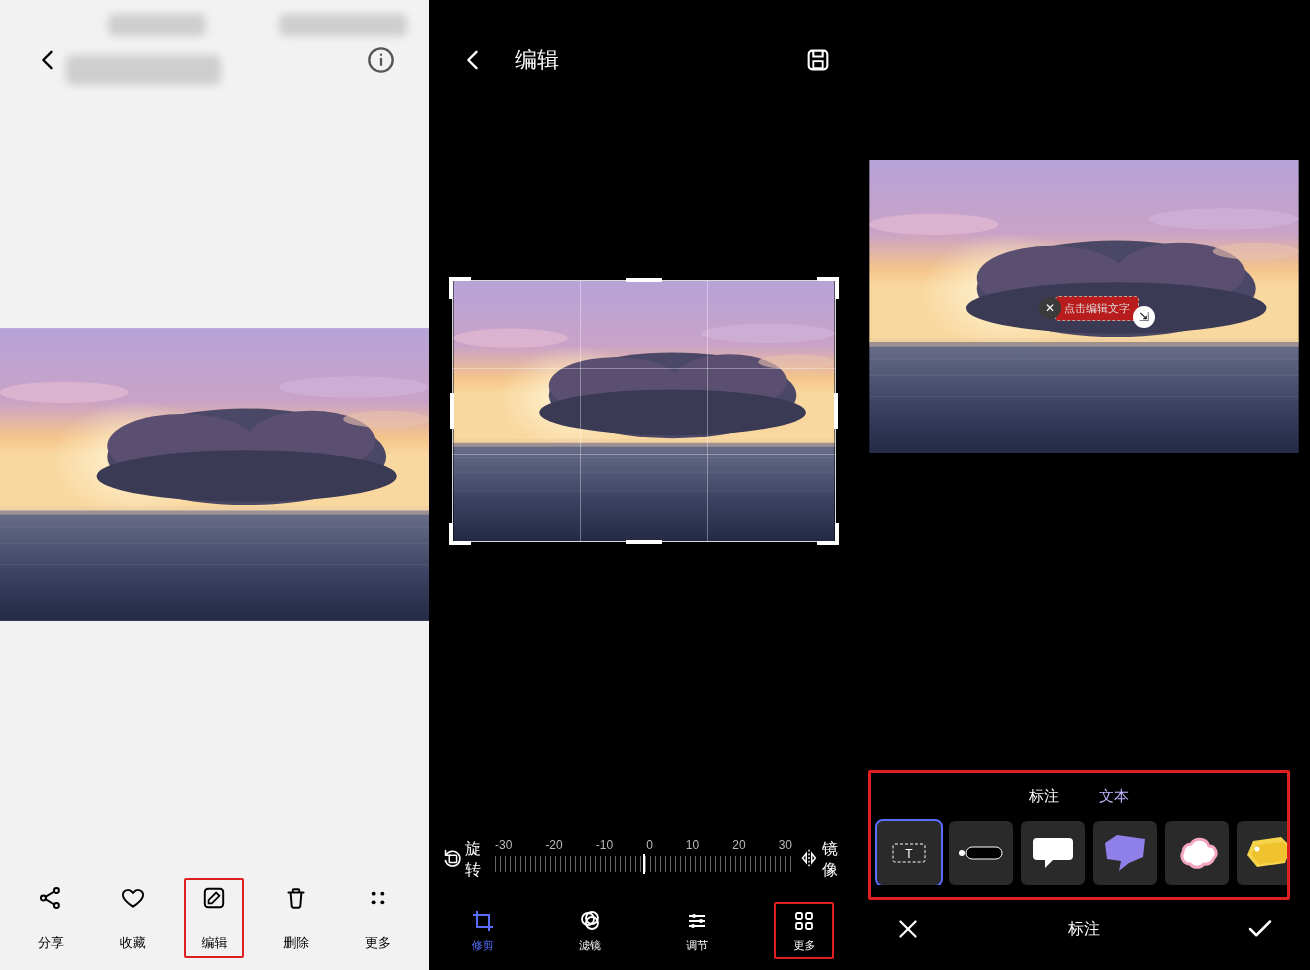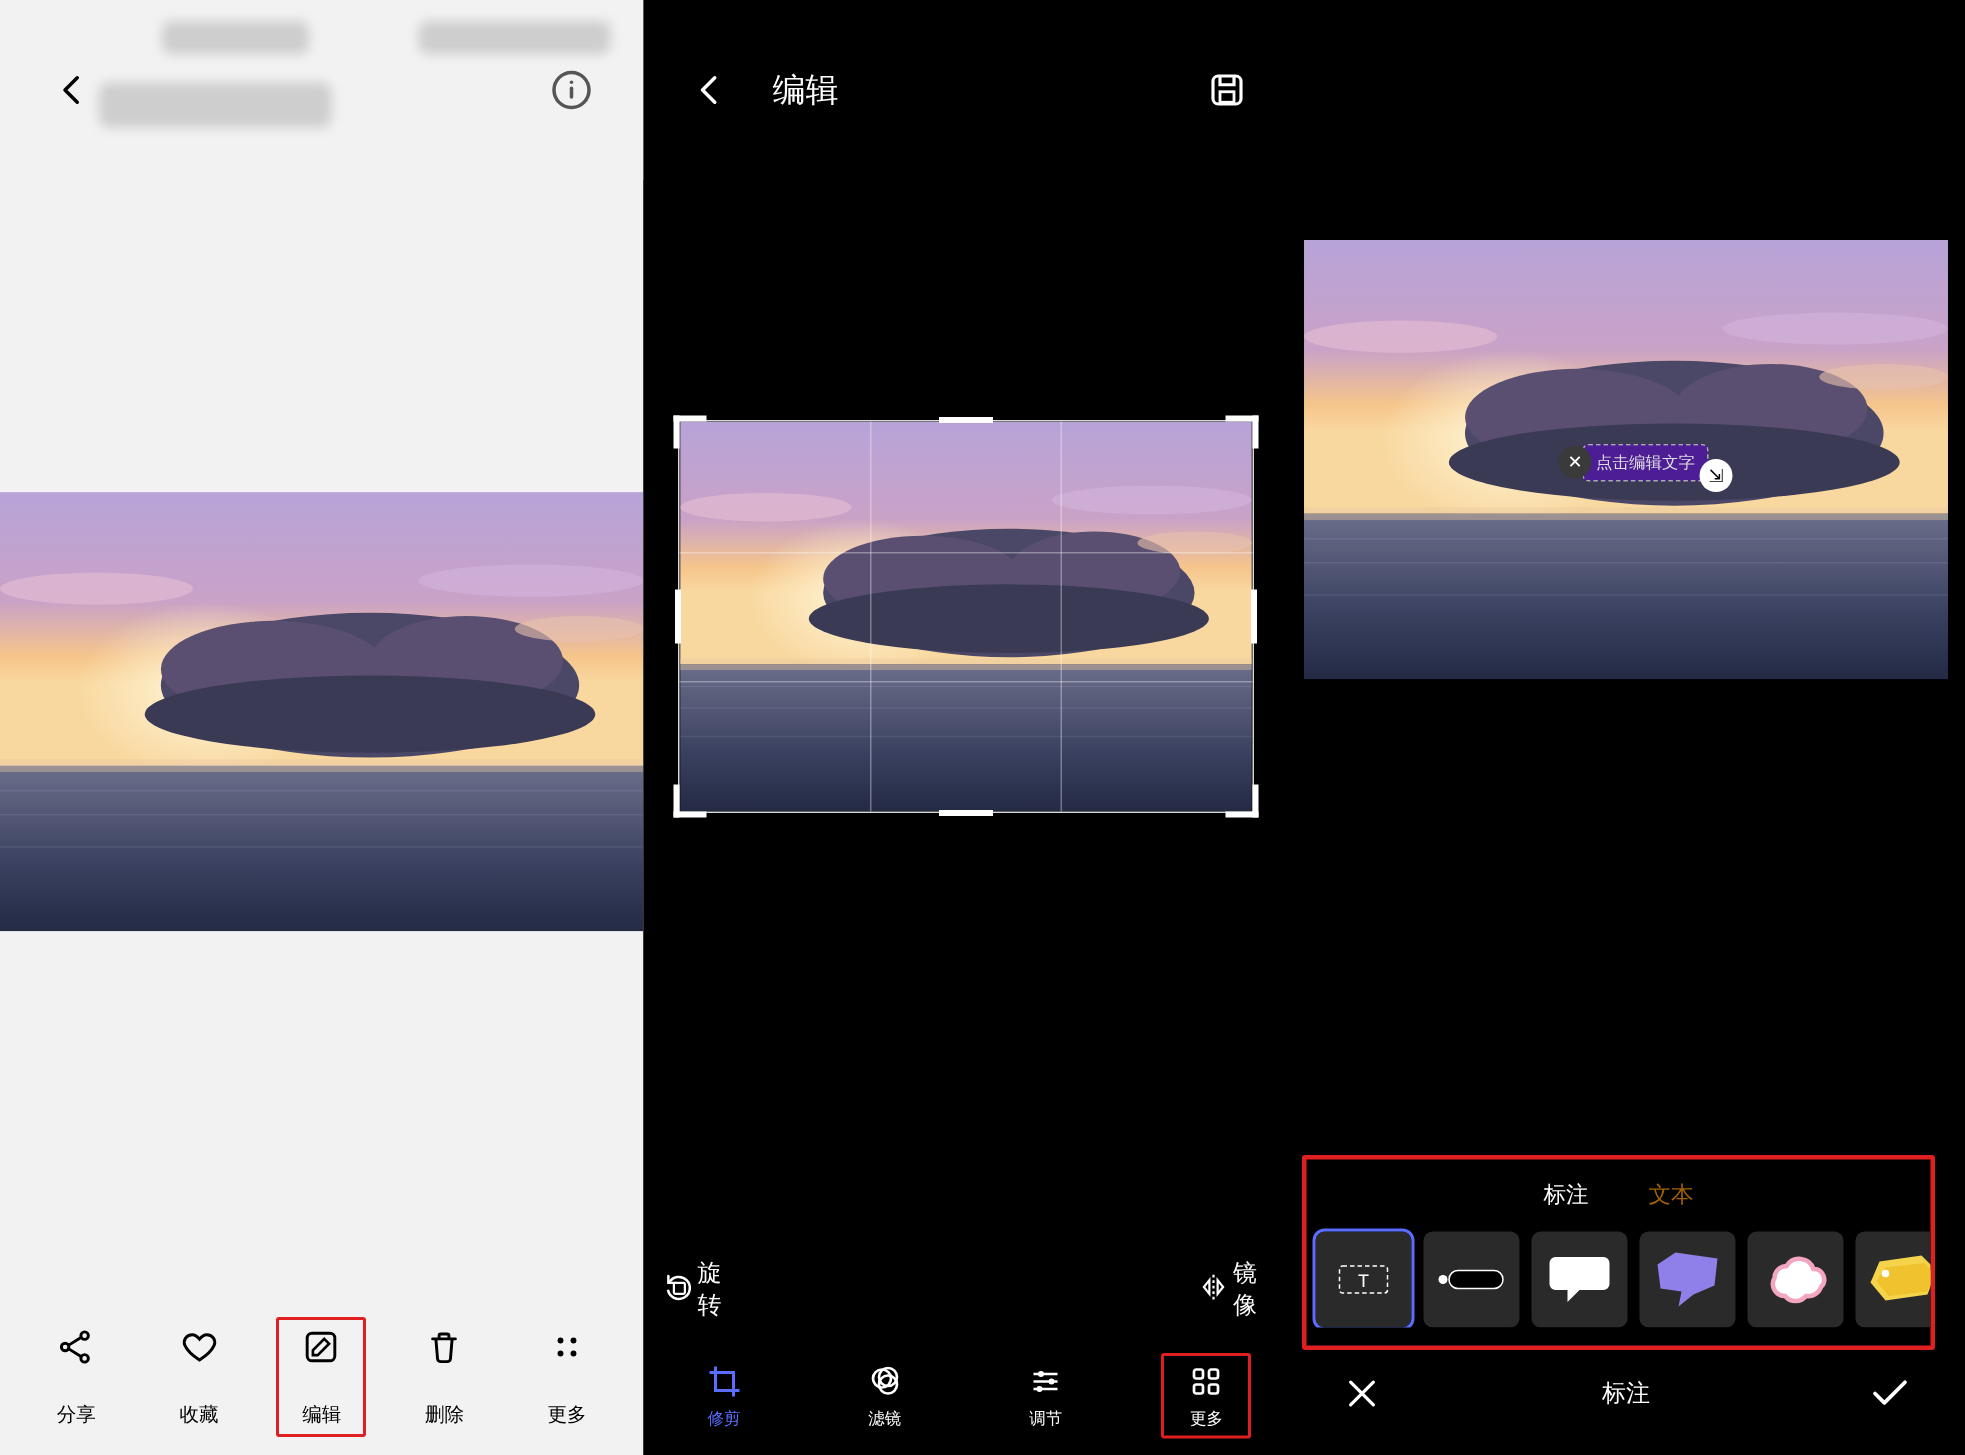--- a/index.html
+++ b/index.html
@@ -201,21 +201,21 @@
     position:absolute;
     left:170px; top:128px;
     display:flex;align-items:center;
   }
   .p3-bubble .x-badge {
     width:22px;height:22px;border-radius:50%;background:#3a3a3a;color:#fff;
     display:flex;align-items:center;justify-content:center;font-size:12px;margin-right:-6px;z-index:2;
     cursor:pointer;
   }
   .p3-bubble .bubble-body {
-    background:#4c1d95;border:1px dashed #aaa;border-radius:4px;
+    background:#b91c1c;border:1px dashed #aaa;border-radius:4px;
     padding:4px 8px;font-size:11px;color:#ddd;
   }
   .p3-bubble .resize-badge {
     width:22px;height:22px;border-radius:50%;background:#fff;color:#000;
     display:flex;align-items:center;justify-content:center;font-size:12px;margin-left:-6px;z-index:2;
     cursor:pointer; margin-top:18px;
   }
   .p3-bottom-block {
     position: relative;
     height: 200px;
@@ -224,21 +224,21 @@
   .p3-highlight-box {
     position:absolute;
     left:10px; right:20px; top:0; height:130px;
     border:3px solid #e02020; border-radius:2px;
     padding-top:6px;
   }
   .p3-tabs {
     display:flex;justify-content:center;gap:40px;
     font-size:15px;height:34px;align-items:center;
   }
-  .p3-tab { color:#a16207;cursor:pointer; }
+  .p3-tab { color:#c4b5fd;cursor:pointer; }
   .p3-tab.sel { color:#fff; }
   .p3-stickers {
     display:flex;gap:8px;padding:8px 6px 0 6px;overflow:hidden;
   }
   .sticker {
     width:64px;height:64px;border-radius:6px;background:#2a2a2a;
     display:flex;align-items:center;justify-content:center;cursor:pointer;
     flex-shrink:0;
   }
   .sticker.sel { outline:2px solid #5a6dff; }
@@ -417,20 +417,32 @@
   <div class="p2-rot-row">
     <div class="rot-btn">
       <div>
         <svg width="22" height="22" viewBox="0 0 24 24" fill="none">
             <path d="M5 4v5h5" stroke="#fff" stroke-width="1.8" stroke-linecap="round"></path>
             <path d="M5.5 9a8 8 0 1 1-.8 5" stroke="#fff" stroke-width="1.8" fill="none"></path>
             <rect x="9" y="9" width="8" height="8" rx="1" stroke="#fff" stroke-width="1.6"></rect>
           </svg>
       </div>
       <span>旋转</span>
+    </div>
+    <div class="rot-scale">
+      <div class="nums">
+        <span>-30</span>
+        <span>-20</span>
+        <span>-10</span>
+        <span>0</span>
+        <span>10</span>
+        <span>20</span>
+        <span>30</span>
+      </div>
+      <div class="ticks"></div>
     </div>
     <div class="rot-btn">
       <div>
         <svg width="22" height="22" viewBox="0 0 24 24" fill="none">
             <path d="M12 3v18" stroke="#fff" stroke-width="1.6" stroke-dasharray="2 2"></path>
             <path d="M9 7l-4 5 4 5zM15 7l4 5-4 5z" stroke="#fff" stroke-width="1.6" fill="none"></path>
           </svg>
       </div>
       <span>镜像</span>
     </div>

